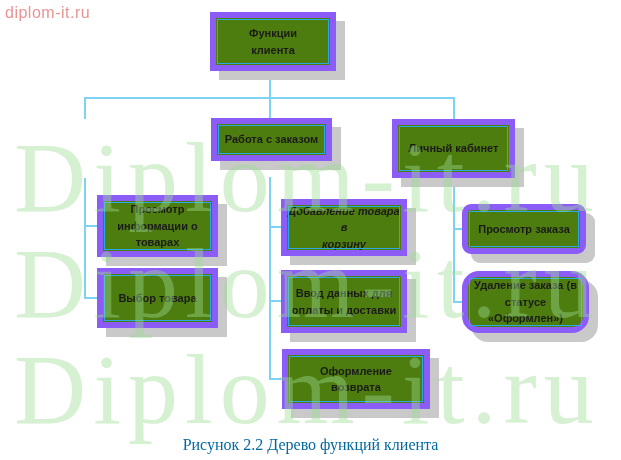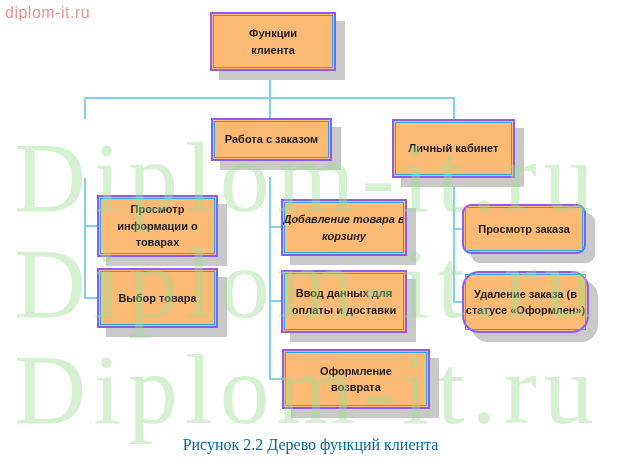--- a/index.html
+++ b/index.html
@@ -19,21 +19,21 @@
   .ln-trunk-b   {left:269px;top:177px;width:2px;height:203px;}
   .ln-stub-b1   {left:269px;top:226px;width:12px;height:2px;}
   .ln-stub-b2   {left:269px;top:300px;width:12px;height:2px;}
   .ln-stub-b3   {left:269px;top:378px;width:13px;height:2px;}
   .ln-trunk-c   {left:453px;top:178px;width:2px;height:125px;}
   .ln-stub-c1   {left:453px;top:228px;width:9px;height:2px;}
   .ln-stub-c2   {left:453px;top:301px;width:9px;height:2px;}
   
   .node{
     position:absolute;z-index:2;box-sizing:border-box;
-    background:#fdba74;border:2px solid #8b5cf6;
+    background:#4d7c0f;border:6px solid #8b5cf6;
     box-shadow:9px 9px 0 0 #c9c9c9;
     display:flex;align-items:center;justify-content:center;
   }
   .node::after{
     content:"";position:absolute;inset:1px;border:1px solid #29abe2;
     pointer-events:none;
   }
   .lbl{
     white-space:pre-line;text-align:center;color:#1b1b1b;
     font-size:11px;font-weight:bold;line-height:1.5;

